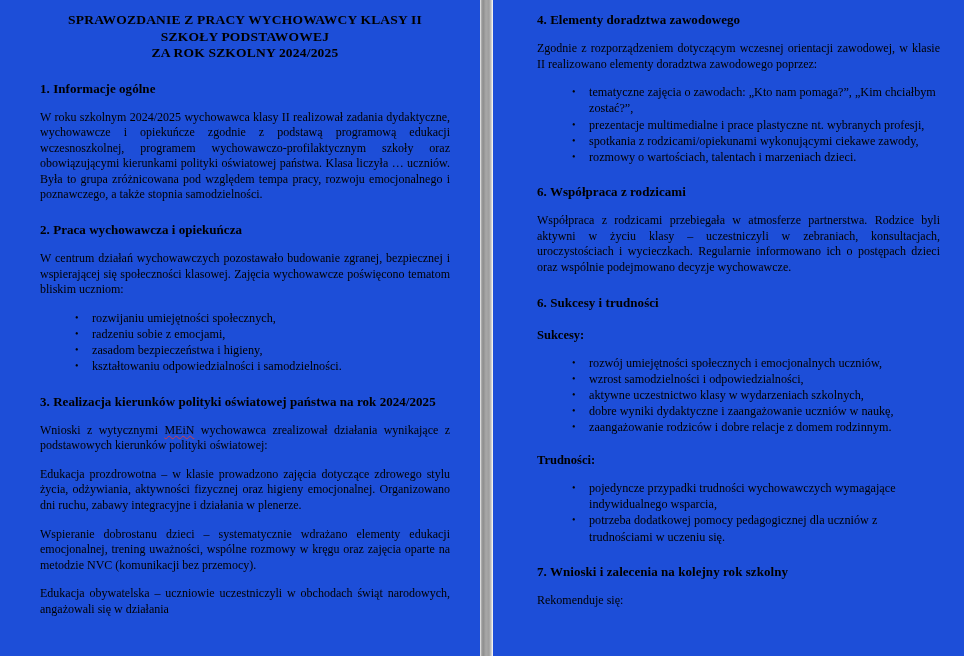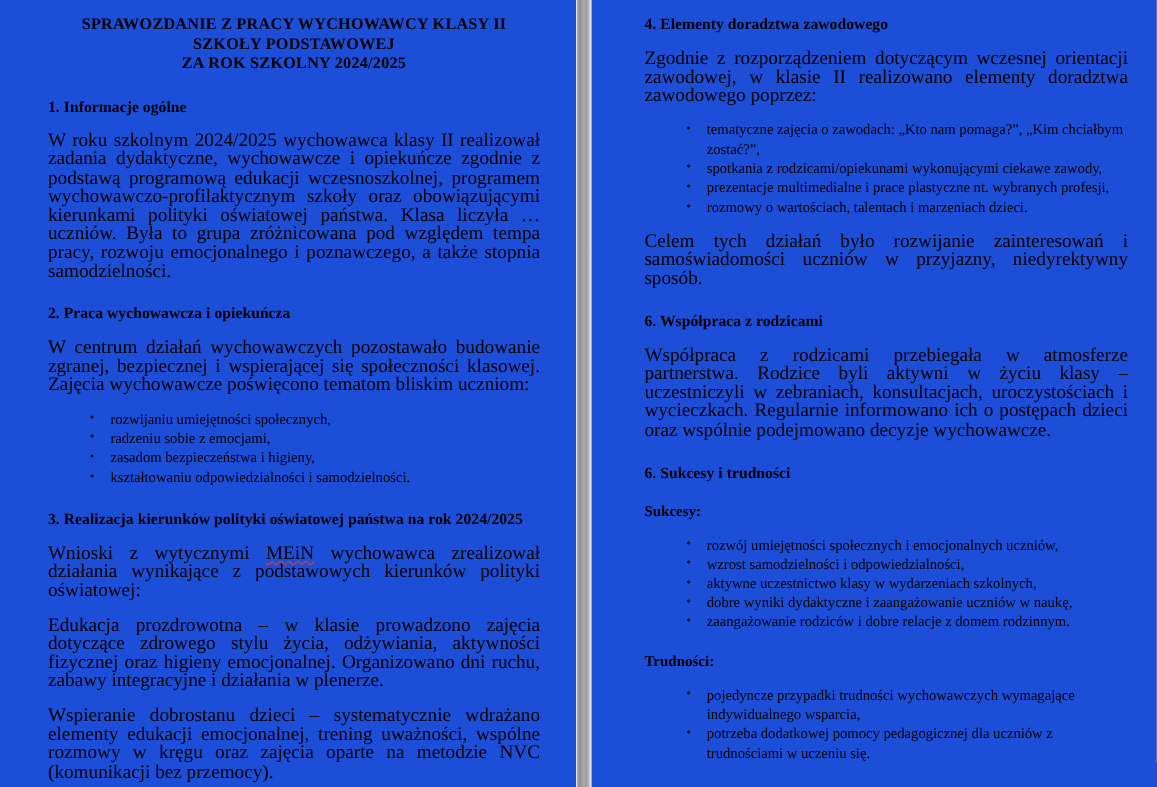--- a/index.html
+++ b/index.html
@@ -64,21 +64,21 @@
     letter-spacing: 0.05px;
   }
   h3.sub-heading {
     font-weight: bold;
     font-size: 12.5px;
     margin: 17px 0 0 0;
     line-height: 15px;
   }
 
   p.body-text {
-    font-size: 16px;
+    font-size: 12px;
     line-height: 15.6px;
     text-align: justify;
     margin: 13px 0 0 0;
   }
 
   .lead { font-weight: normal; }
 
   ul.bullets {
     margin: 12px 0 0 0;
     padding-left: 52px;
@@ -146,25 +146,24 @@
   </div>
 
   <div class="page-gutter"></div>
 
   <div class="page page-right">
 
     <h2 class="section-heading" style="margin-top:4px">4. Elementy doradztwa zawodowego</h2>
     <p class="body-text">Zgodnie z rozporządzeniem dotyczącym wczesnej orientacji zawodowej, w klasie II realizowano elementy doradztwa zawodowego poprzez:</p>
     <ul class="bullets">
       <li>tematyczne zajęcia o zawodach: „Kto nam pomaga?”, „Kim chciałbym zostać?”,</li>
+      <li>prezentacje multimedialne i prace plastyczne nt. wybranych profesji,</li>
       <li>spotkania z rodzicami/opiekunami wykonującymi ciekawe zawody,</li>
-      <li>prezentacje multimedialne i prace plastyczne nt. wybranych profesji,</li>
       <li>rozmowy o wartościach, talentach i marzeniach dzieci.</li>
     </ul>
-    <p class="body-text">Celem tych działań było rozwijanie zainteresowań i samoświadomości uczniów w przyjazny, niedyrektywny sposób.</p>
 
     <h2 class="section-heading">6. Współpraca z rodzicami</h2>
     <p class="body-text">Współpraca z rodzicami przebiegała w atmosferze partnerstwa. Rodzice byli aktywni w życiu klasy – uczestniczyli w zebraniach, konsultacjach, uroczystościach i wycieczkach. Regularnie informowano ich o postępach dzieci oraz wspólnie podejmowano decyzje wychowawcze.</p>
 
     <h2 class="section-heading">6. Sukcesy i trudności</h2>
     <h3 class="sub-heading">Sukcesy:</h3>
     <ul class="bullets">
       <li>rozwój umiejętności społecznych i emocjonalnych uczniów,</li>
       <li>wzrost samodzielności i odpowiedzialności,</li>
       <li>aktywne uczestnictwo klasy w wydarzeniach szkolnych,</li>

